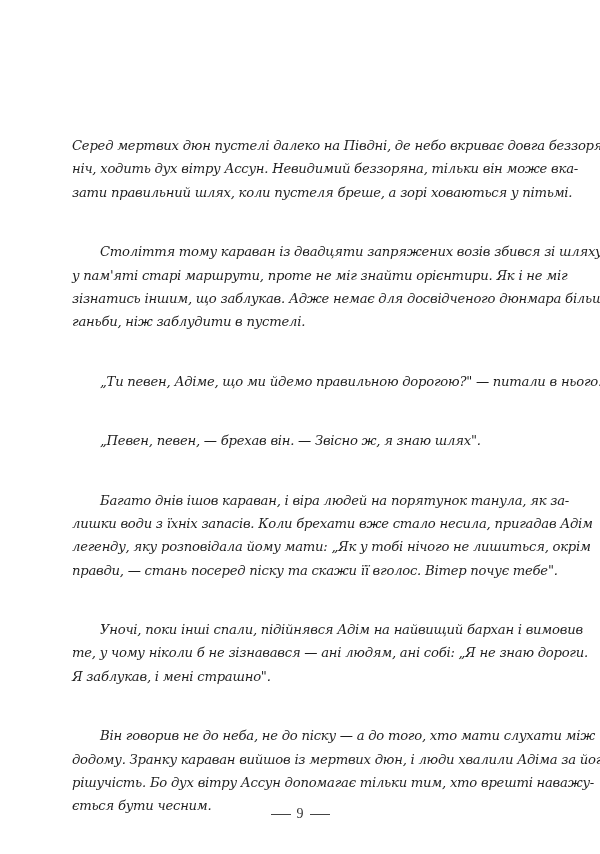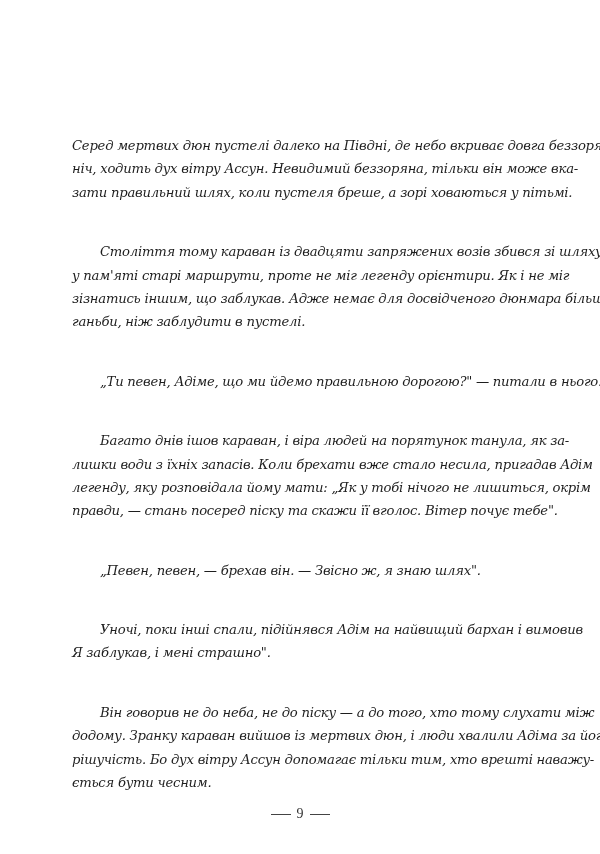--- a/index.html
+++ b/index.html
@@ -65,42 +65,43 @@
 <body>
 
 <div class="page-body" id="page-body">
     <div>
       <span class="line">Серед мертвих дюн пустелі далеко на Півдні, де небо вкриває довга беззоряна</span>
       <span class="line">ніч, ходить дух вітру Ассун. Невидимий беззоряна, тільки він може вка-</span>
       <span class="line last">зати правильний шлях, коли пустеля бреше, а зорі ховаються у пітьмі.</span>
     </div>
     <div>
       <span class="line indent">Століття тому караван із двадцяти запряжених возів збився зі шляху</span>
-      <span class="line">у пам'яті старі маршрути, проте не міг легенду орієнтири. Як і не міг</span>
+      <span class="line">у пам'яті старі маршрути, проте не міг знайти орієнтири. Як і не міг</span>
       <span class="line">зізнатись іншим, що заблукав. Адже немає для досвідченого дюнмара більшої</span>
       <span class="line last">ганьби, ніж заблудити в пустелі.</span>
     </div>
     <div>
       <span class="line indent last">„Ти певен, Адіме, що ми йдемо правильною дорогою?" — питали в нього.</span>
+    </div>
+    <div>
+      <span class="line indent last">„Певен, певен, — брехав він. — Звісно ж, я знаю шлях".</span>
     </div>
     <div>
       <span class="line indent">Багато днів ішов караван, і віра людей на порятунок танула, як за-</span>
       <span class="line">лишки води з їхніх запасів. Коли брехати вже стало несила, пригадав Адім</span>
       <span class="line">легенду, яку розповідала йому мати: „Як у тобі нічого не лишиться, окрім</span>
       <span class="line last">правди, — стань посеред піску та скажи її вголос. Вітер почує тебе".</span>
     </div>
     <div>
-      <span class="line indent last">„Певен, певен, — брехав він. — Звісно ж, я знаю шлях".</span>
-    </div>
-    <div>
       <span class="line indent">Уночі, поки інші спали, підійнявся Адім на найвищий бархан і вимовив</span>
+      <span class="line">те, у чому ніколи б не зізнавався — ані людям, ані собі: „Я не знаю дороги.</span>
       <span class="line last">Я заблукав, і мені страшно".</span>
     </div>
     <div>
-      <span class="line indent">Він говорив не до неба, не до піску — а до того, хто тому слухати між</span>
+      <span class="line indent">Він говорив не до неба, не до піску — а до того, хто мати слухати між</span>
       <span class="line">додому. Зранку караван вийшов із мертвих дюн, і люди хвалили Адіма за його</span>
       <span class="line">рішучість. Бо дух вітру Ассун допомагає тільки тим, хто врешті наважу-</span>
       <span class="line last">ється бути чесним.</span>
     </div>
   </div>
 
 <div class="page-number">
   <span class="dash"></span>
   <span>9</span>
   <span class="dash"></span>

